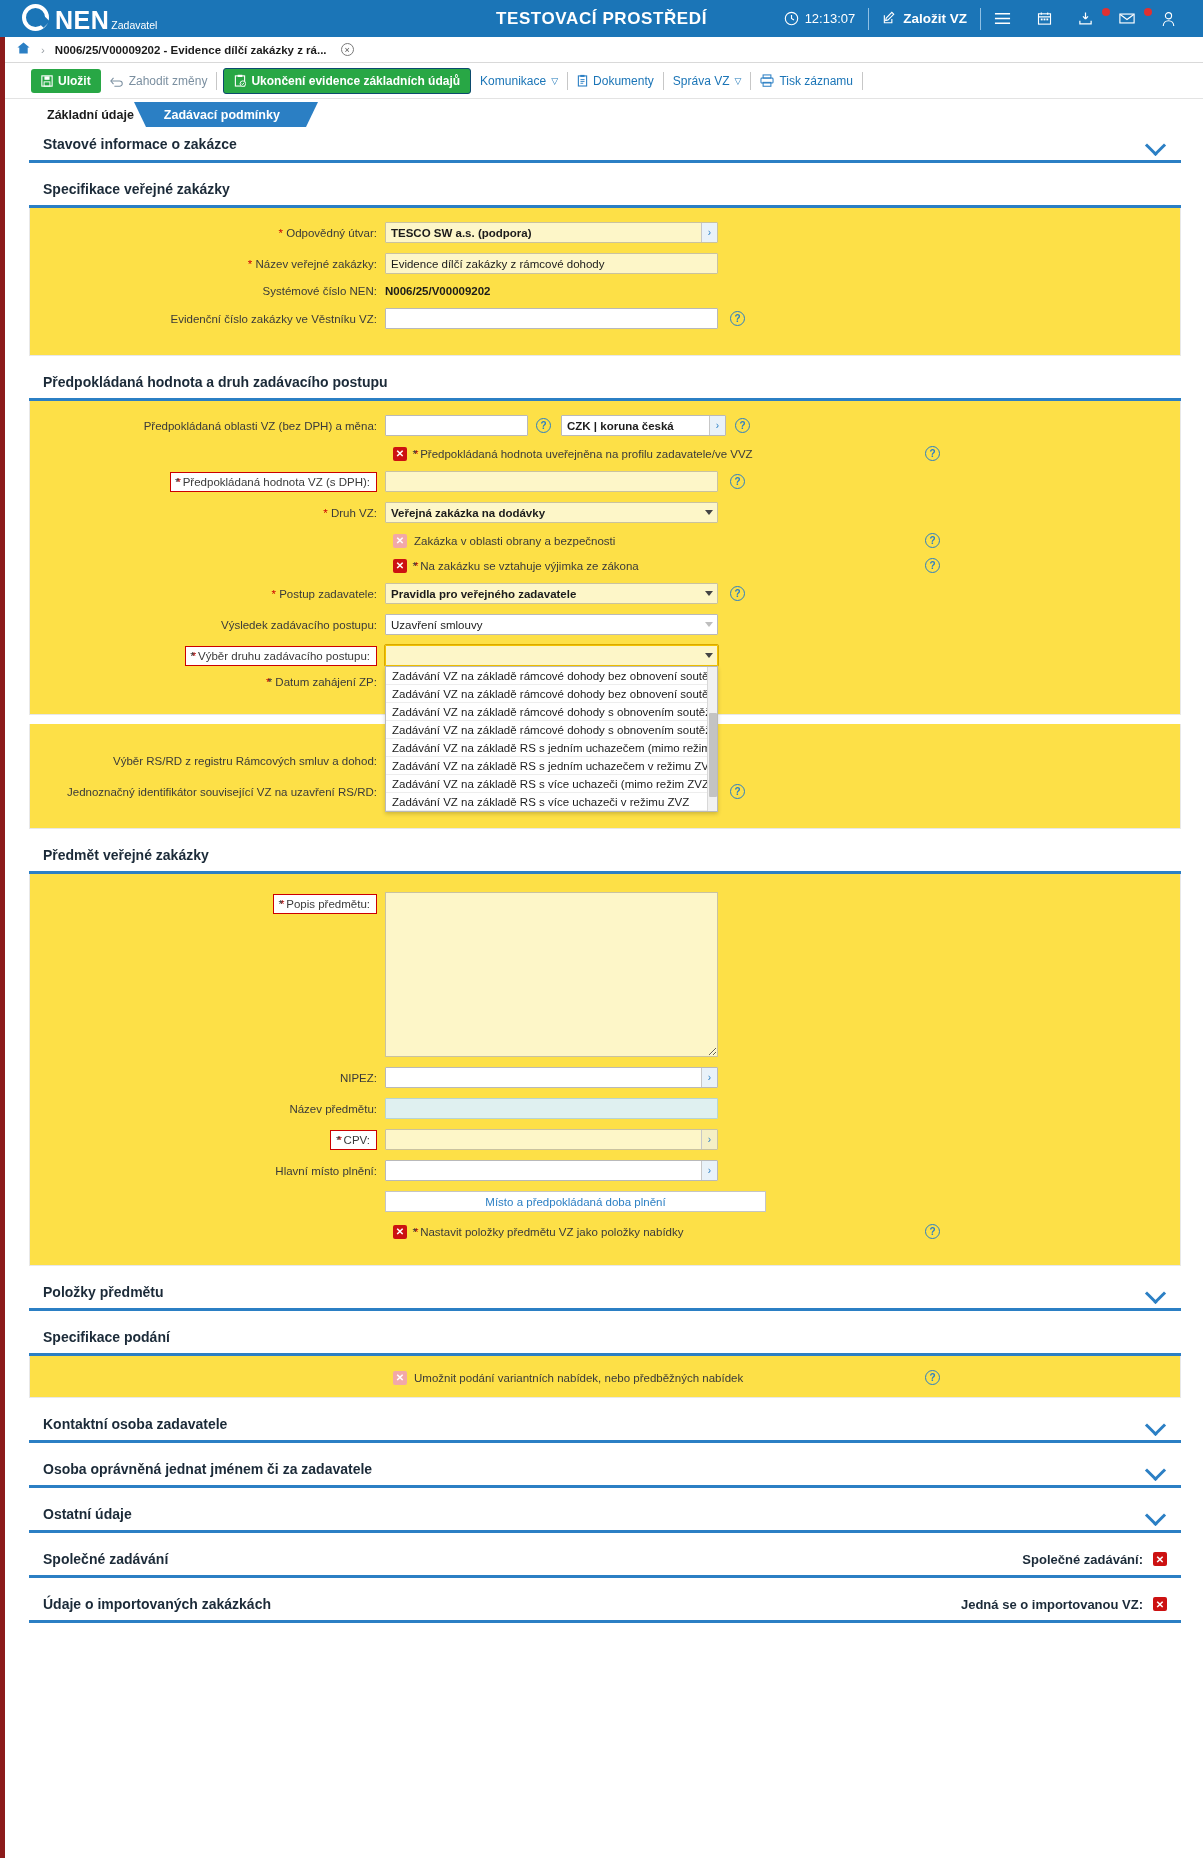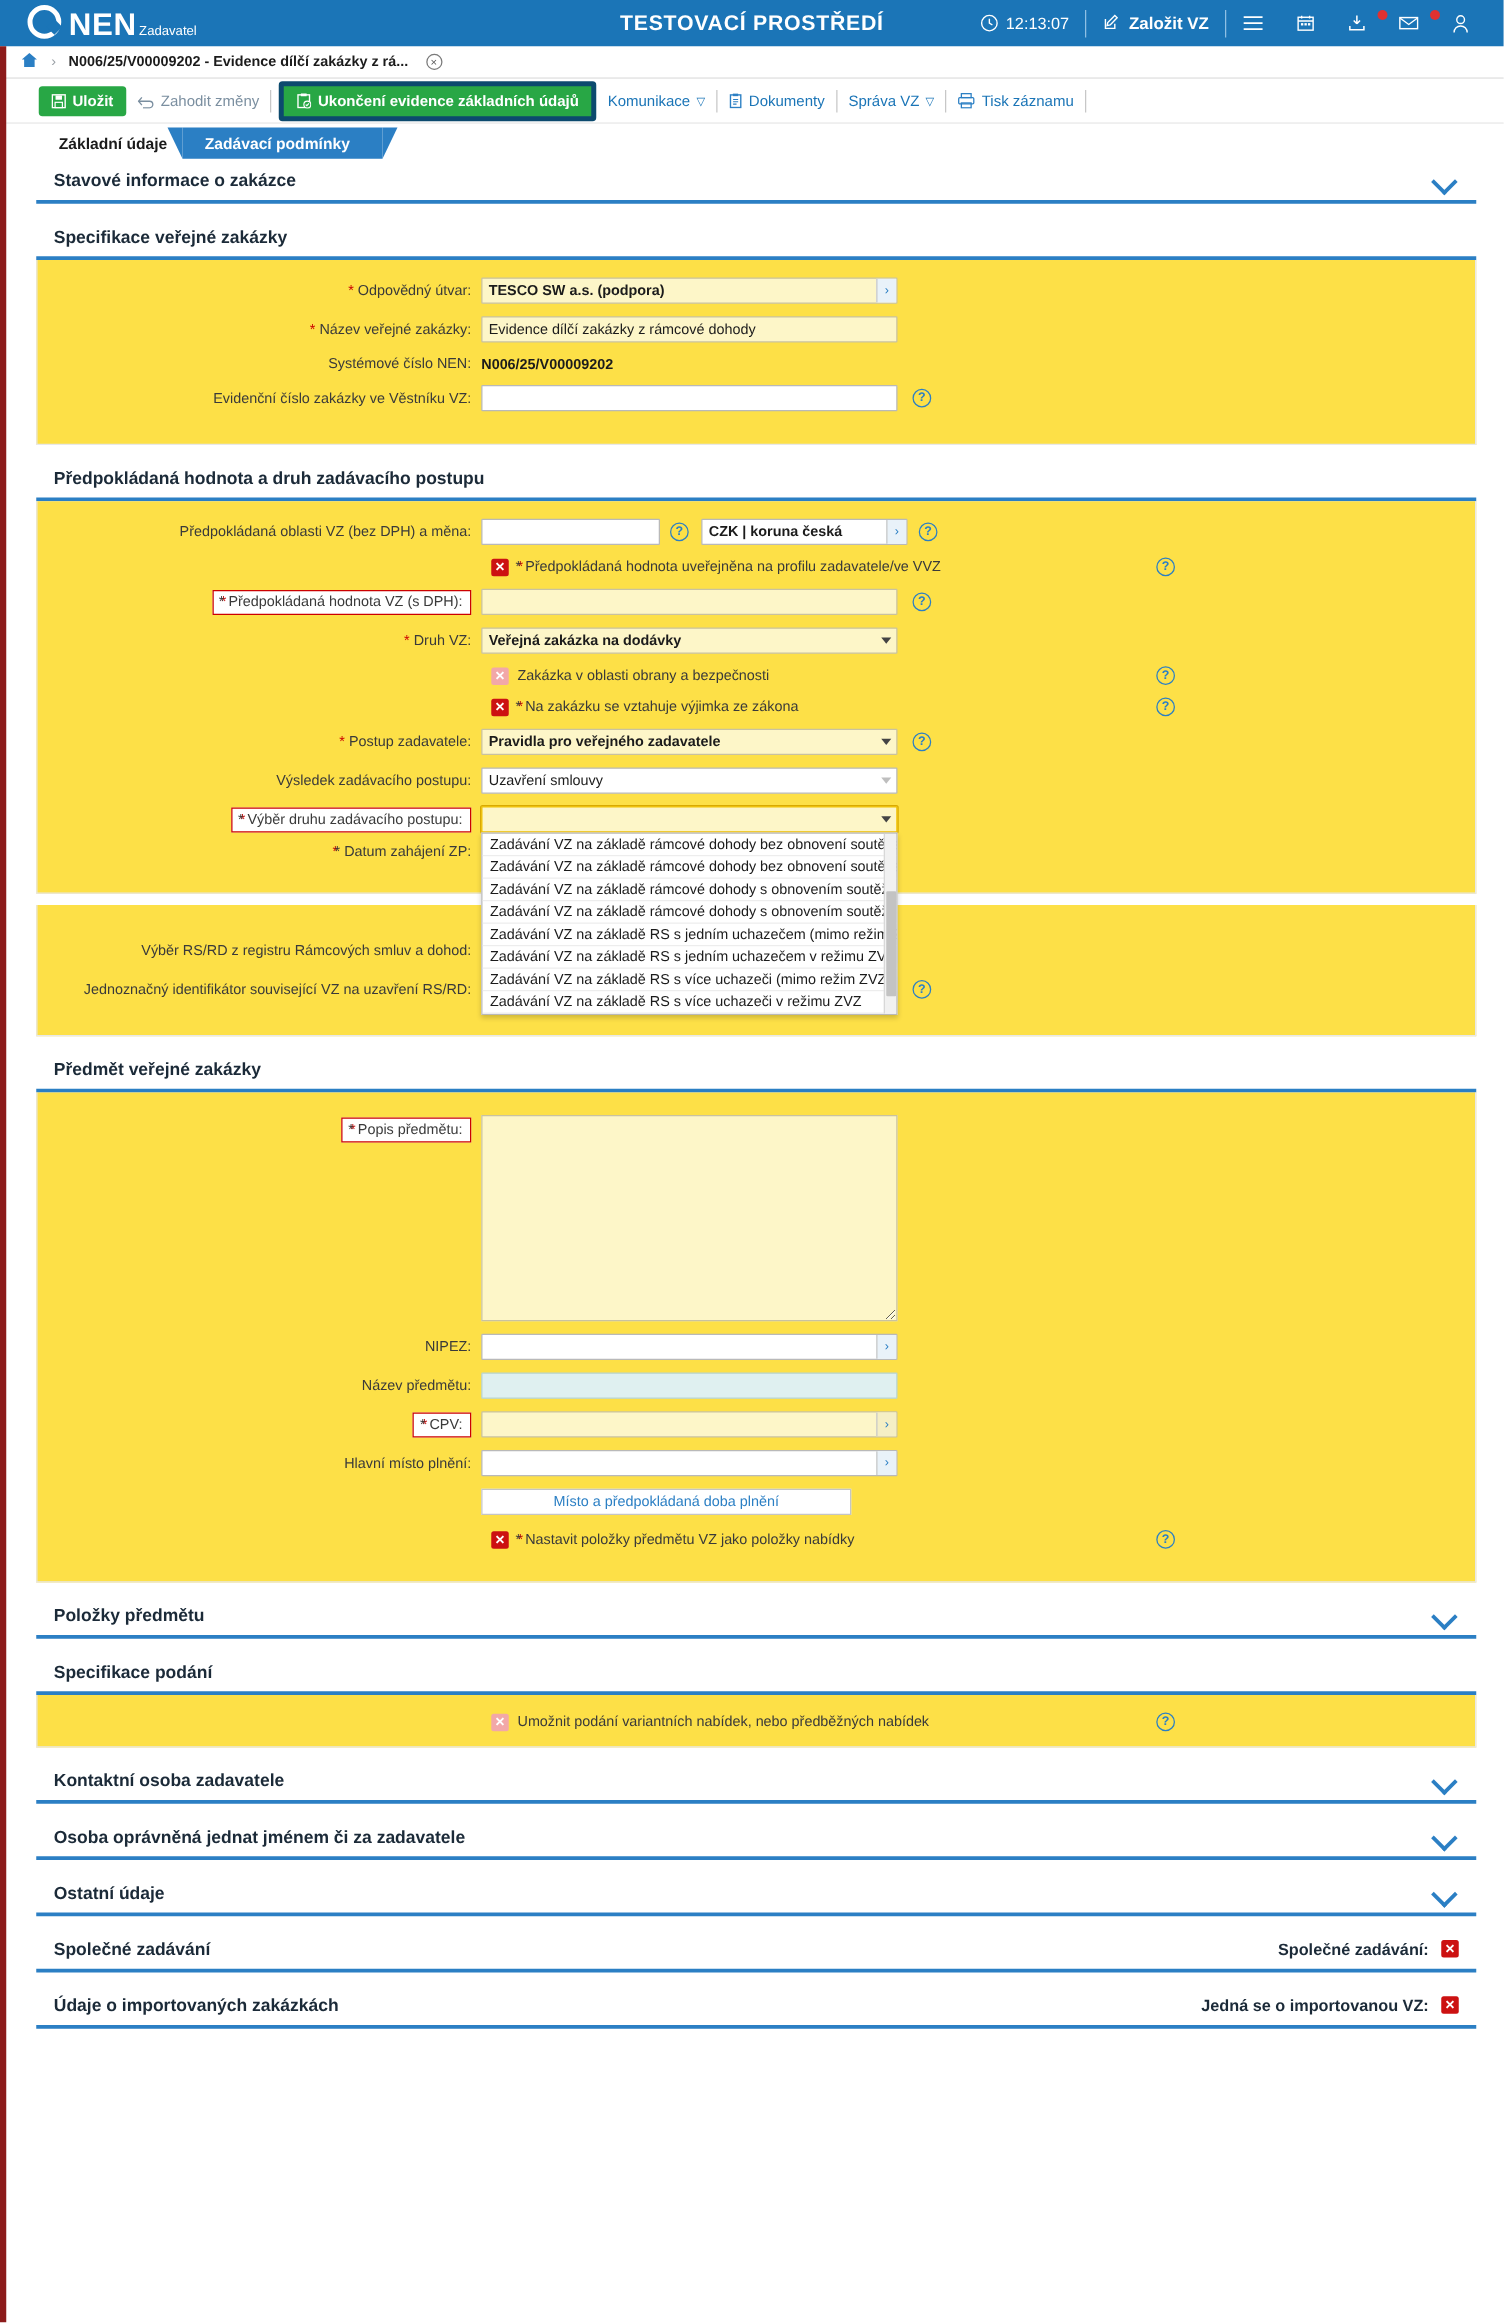--- a/index.html
+++ b/index.html
@@ -67,21 +67,21 @@
   .toolbar {
     margin-left: 5px; height: 36px; display:flex; align-items:center;
     padding-left: 26px; gap:0px; border-bottom:1px solid #e3e3e3; background:#fff;
     font-size: 12px;
   }
   .btn-green {
     background:#28a745; color:#fff; border:none; border-radius:3px;
     padding: 5px 10px; display:flex; align-items:center; gap:5px;
     font-size: 12px; font-weight: bold; font-family:"Liberation Sans",sans-serif;
   }
-  .btn-green.outlined { border:4px solid #0c4a6e;text-align:center; }
+  .btn-green.outlined { border:1px solid #0c4a6e;text-align:center; }
   .tb-link {
     display:flex; align-items:center; gap:5px; color:#1b75b7;
     padding: 0 9px; font-size: 12px; white-space:nowrap;
   }
   .tb-link.muted { color:#7b8fa0; }
   .tb-sep { width:1px; height:18px; background:#c7c7c7; }
 
   
   .tabsrow { margin-left:5px; padding-left: 24px; display:flex; align-items:flex-end; height:28px; background:#fff; }
   .tab {
@@ -190,21 +190,21 @@
   .ddthumb { position:absolute; left:1px; top:46px; width:8px; height:84px; background:#c3c3c3; border-radius:1px;}
 
   
   .ta {
     width:333px; height:165px; background:#fdf6c8; border:1px solid #c9c2a0;
   }
   .rowtop { display:flex; align-items:flex-start; margin-bottom:10px;}
   .lbl-wrap.top { align-items:flex-start; padding-top:2px; }
 
   .wide-btn {
-    width:296px; height:21px; background:#fff; border:1px solid #c5c5c5;
+    width:381px; height:21px; background:#fff; border:1px solid #c5c5c5;
     color:#2b7fc4; font-size:11.5px; display:flex;align-items:center;justify-content:center;
     font-family:"Liberation Sans",sans-serif;
   }
 
   
   .panel-head .right-pair { display:flex; align-items:center; gap:10px; }
   .rp-label { font-size:13px; font-weight:bold; color:#1b2a38; }
 </style>
 </head>
 <body>

